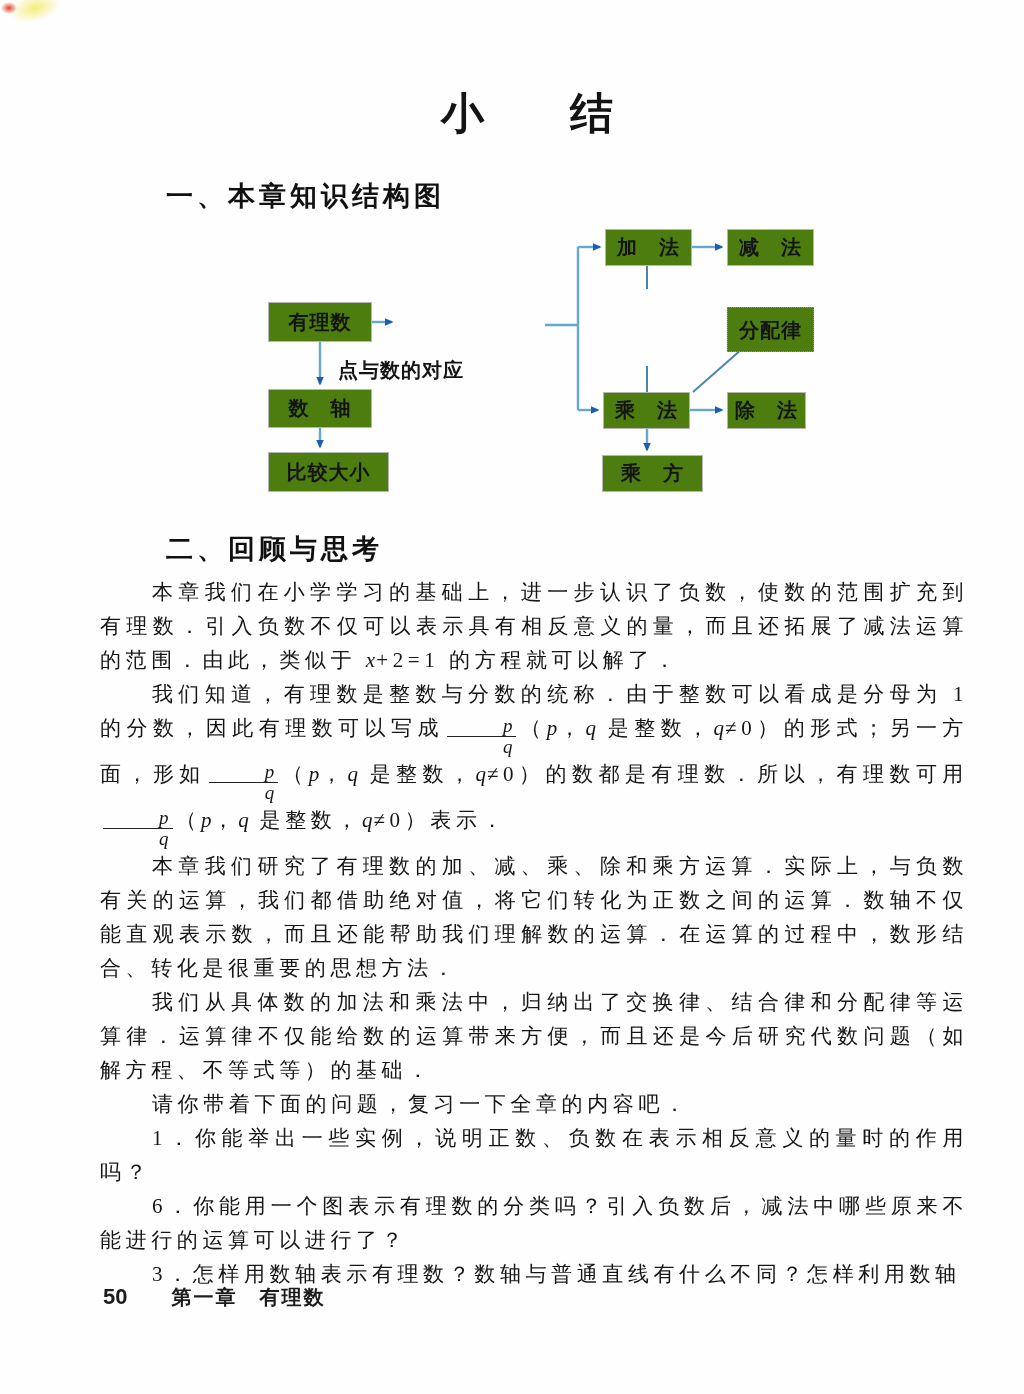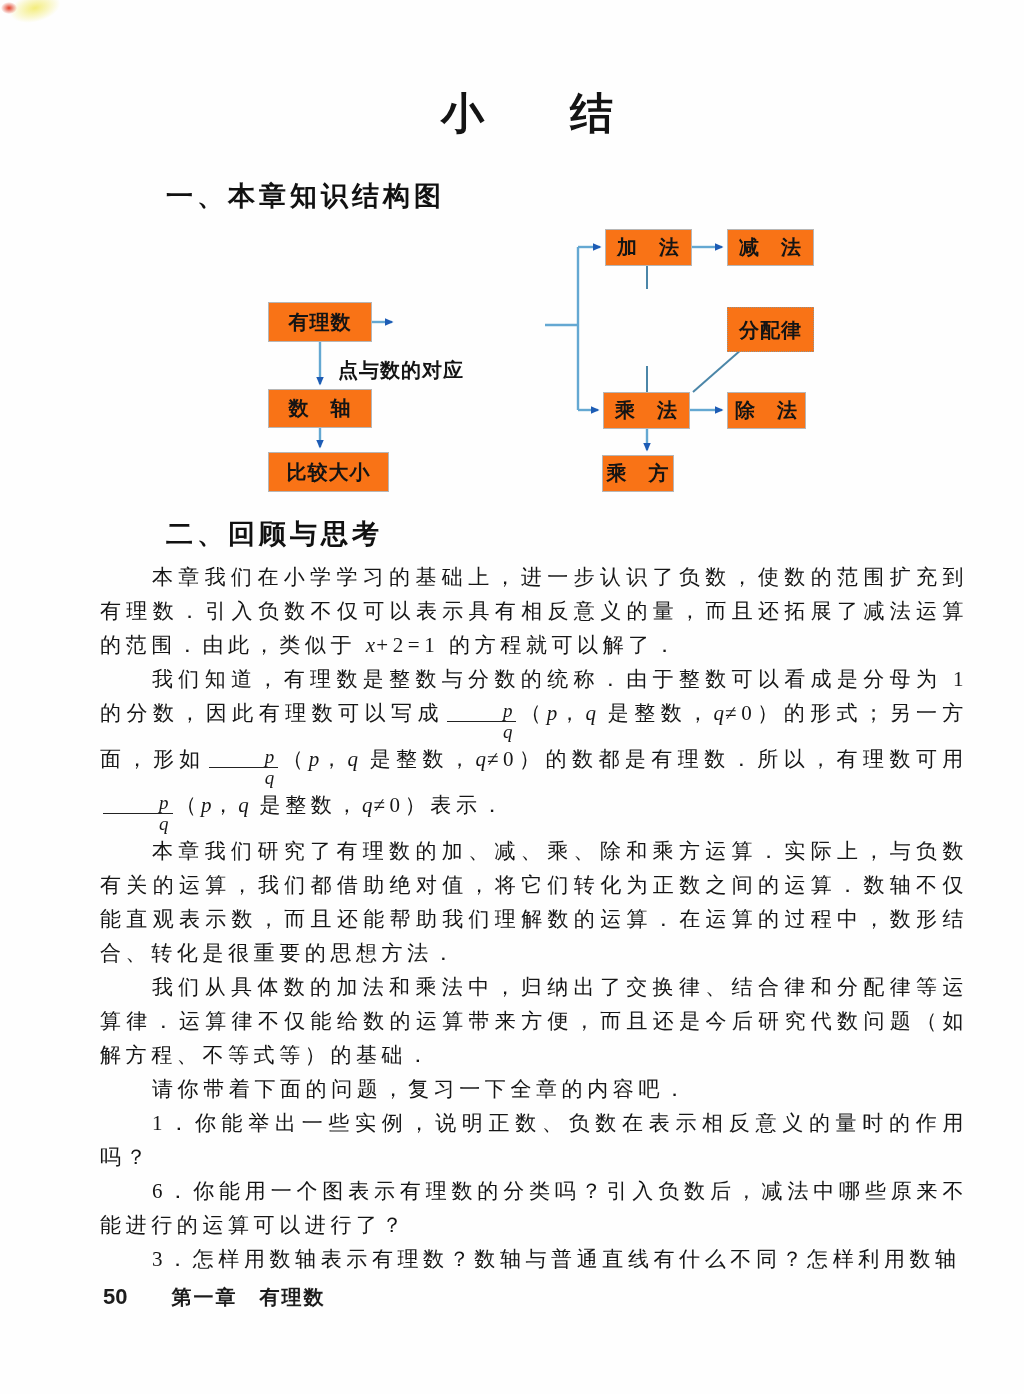--- a/index.html
+++ b/index.html
@@ -25,30 +25,30 @@
 
   .page-title{
     margin:92px 0 0 30px;text-align:center;
     font-size:43px;font-weight:bold;line-height:1;color:#141414;
   }
   .sec-heading{
     font-family:"Liberation Sans","DejaVu Sans",sans-serif;
     font-weight:bold;font-size:27px;line-height:1.15;letter-spacing:4px;
     margin:46px 0 0 166px;color:#111;
   }
-  .sec-heading.second{margin-top:12px;}
+  .sec-heading.second{margin-top:27px;}
 
   
   .diagram{position:relative;height:285px;margin-top:10px;}
   .diagram svg{position:absolute;left:0;top:0;z-index:0;}
   .conn{stroke:var(--connector-line);stroke-width:2.4;fill:none;}
   .conn.law{stroke:var(--law-line);stroke-width:2;}
   .ah{fill:var(--arrow-head);}
   .dnode{
-    position:absolute;z-index:1;box-sizing:border-box;background:#f97316;
+    position:absolute;z-index:1;box-sizing:border-box;background:#4d7c0f;
     border:1.5px solid var(--solid-box-border);
     display:flex;align-items:center;justify-content:center;
     font-weight:bold;font-size:20px;letter-spacing:1px;color:#141414;
   }
   .dnode.dotted{
     border:1.7px dotted var(--dotted-box-border);
     flex-direction:column;line-height:1.6;
   }
   .edge-label{
     position:absolute;z-index:1;font-weight:bold;font-size:20px;
@@ -119,21 +119,21 @@
   </svg>
 
   <div class="dnode" style="left:268px;top:80px;width:104px;height:40px;">有理数</div>
   <div class="dnode" style="left:605px;top:7px;width:87px;height:37px;">加　法</div>
   <div class="dnode" style="left:727px;top:7px;width:87px;height:37px;">减　法</div>
   <div class="dnode dotted" style="left:727px;top:85px;width:87px;height:45px;">分配律</div>
   <div class="dnode" style="left:268px;top:167px;width:104px;height:39px;">数　轴</div>
   <div class="dnode" style="left:603px;top:170px;width:87px;height:37px;">乘　法</div>
   <div class="dnode" style="left:727px;top:170px;width:79px;height:37px;">除　法</div>
   <div class="dnode" style="left:268px;top:230px;width:121px;height:40px;">比较大小</div>
-  <div class="dnode" style="left:602px;top:233px;width:72px;height:37px;">乘　方</div>
+  <div class="dnode" style="left:602px;top:233px;width:101px;height:37px;">乘　方</div>
 
   <div class="edge-label" style="left:338px;top:135px;">点与数的对应</div>
 </div>
 
 <div class="sec-heading second">二、回顾与思考</div>
 
 <div class="textblock">
   <p>本章我们在小学学习的基础上，进一步认识了负数，使数的范围扩充到有理数．引入负数不仅可以表示具有相反意义的量，而且还拓展了减法运算的范围．由此，类似于 <span class="mi">x</span>+2=1 的方程就可以解了．</p>
   <p>我们知道，有理数是整数与分数的统称．由于整数可以看成是分母为 1 的分数，因此有理数可以写成<span class="frac"><span class="fn">p</span><span class="fd">q</span></span>（<span class="mi">p</span>，<span class="mi">q</span> 是整数，<span class="mi">q</span>≠0）的形式；另一方面，形如<span class="frac"><span class="fn">p</span><span class="fd">q</span></span>（<span class="mi">p</span>，<span class="mi">q</span> 是整数，<span class="mi">q</span>≠0）的数都是有理数．所以，有理数可用<span class="frac"><span class="fn">p</span><span class="fd">q</span></span>（<span class="mi">p</span>，<span class="mi">q</span> 是整数，<span class="mi">q</span>≠0）表示．</p>
   <p>本章我们研究了有理数的加、减、乘、除和乘方运算．实际上，与负数有关的运算，我们都借助绝对值，将它们转化为正数之间的运算．数轴不仅能直观表示数，而且还能帮助我们理解数的运算．在运算的过程中，数形结合、转化是很重要的思想方法．</p>

